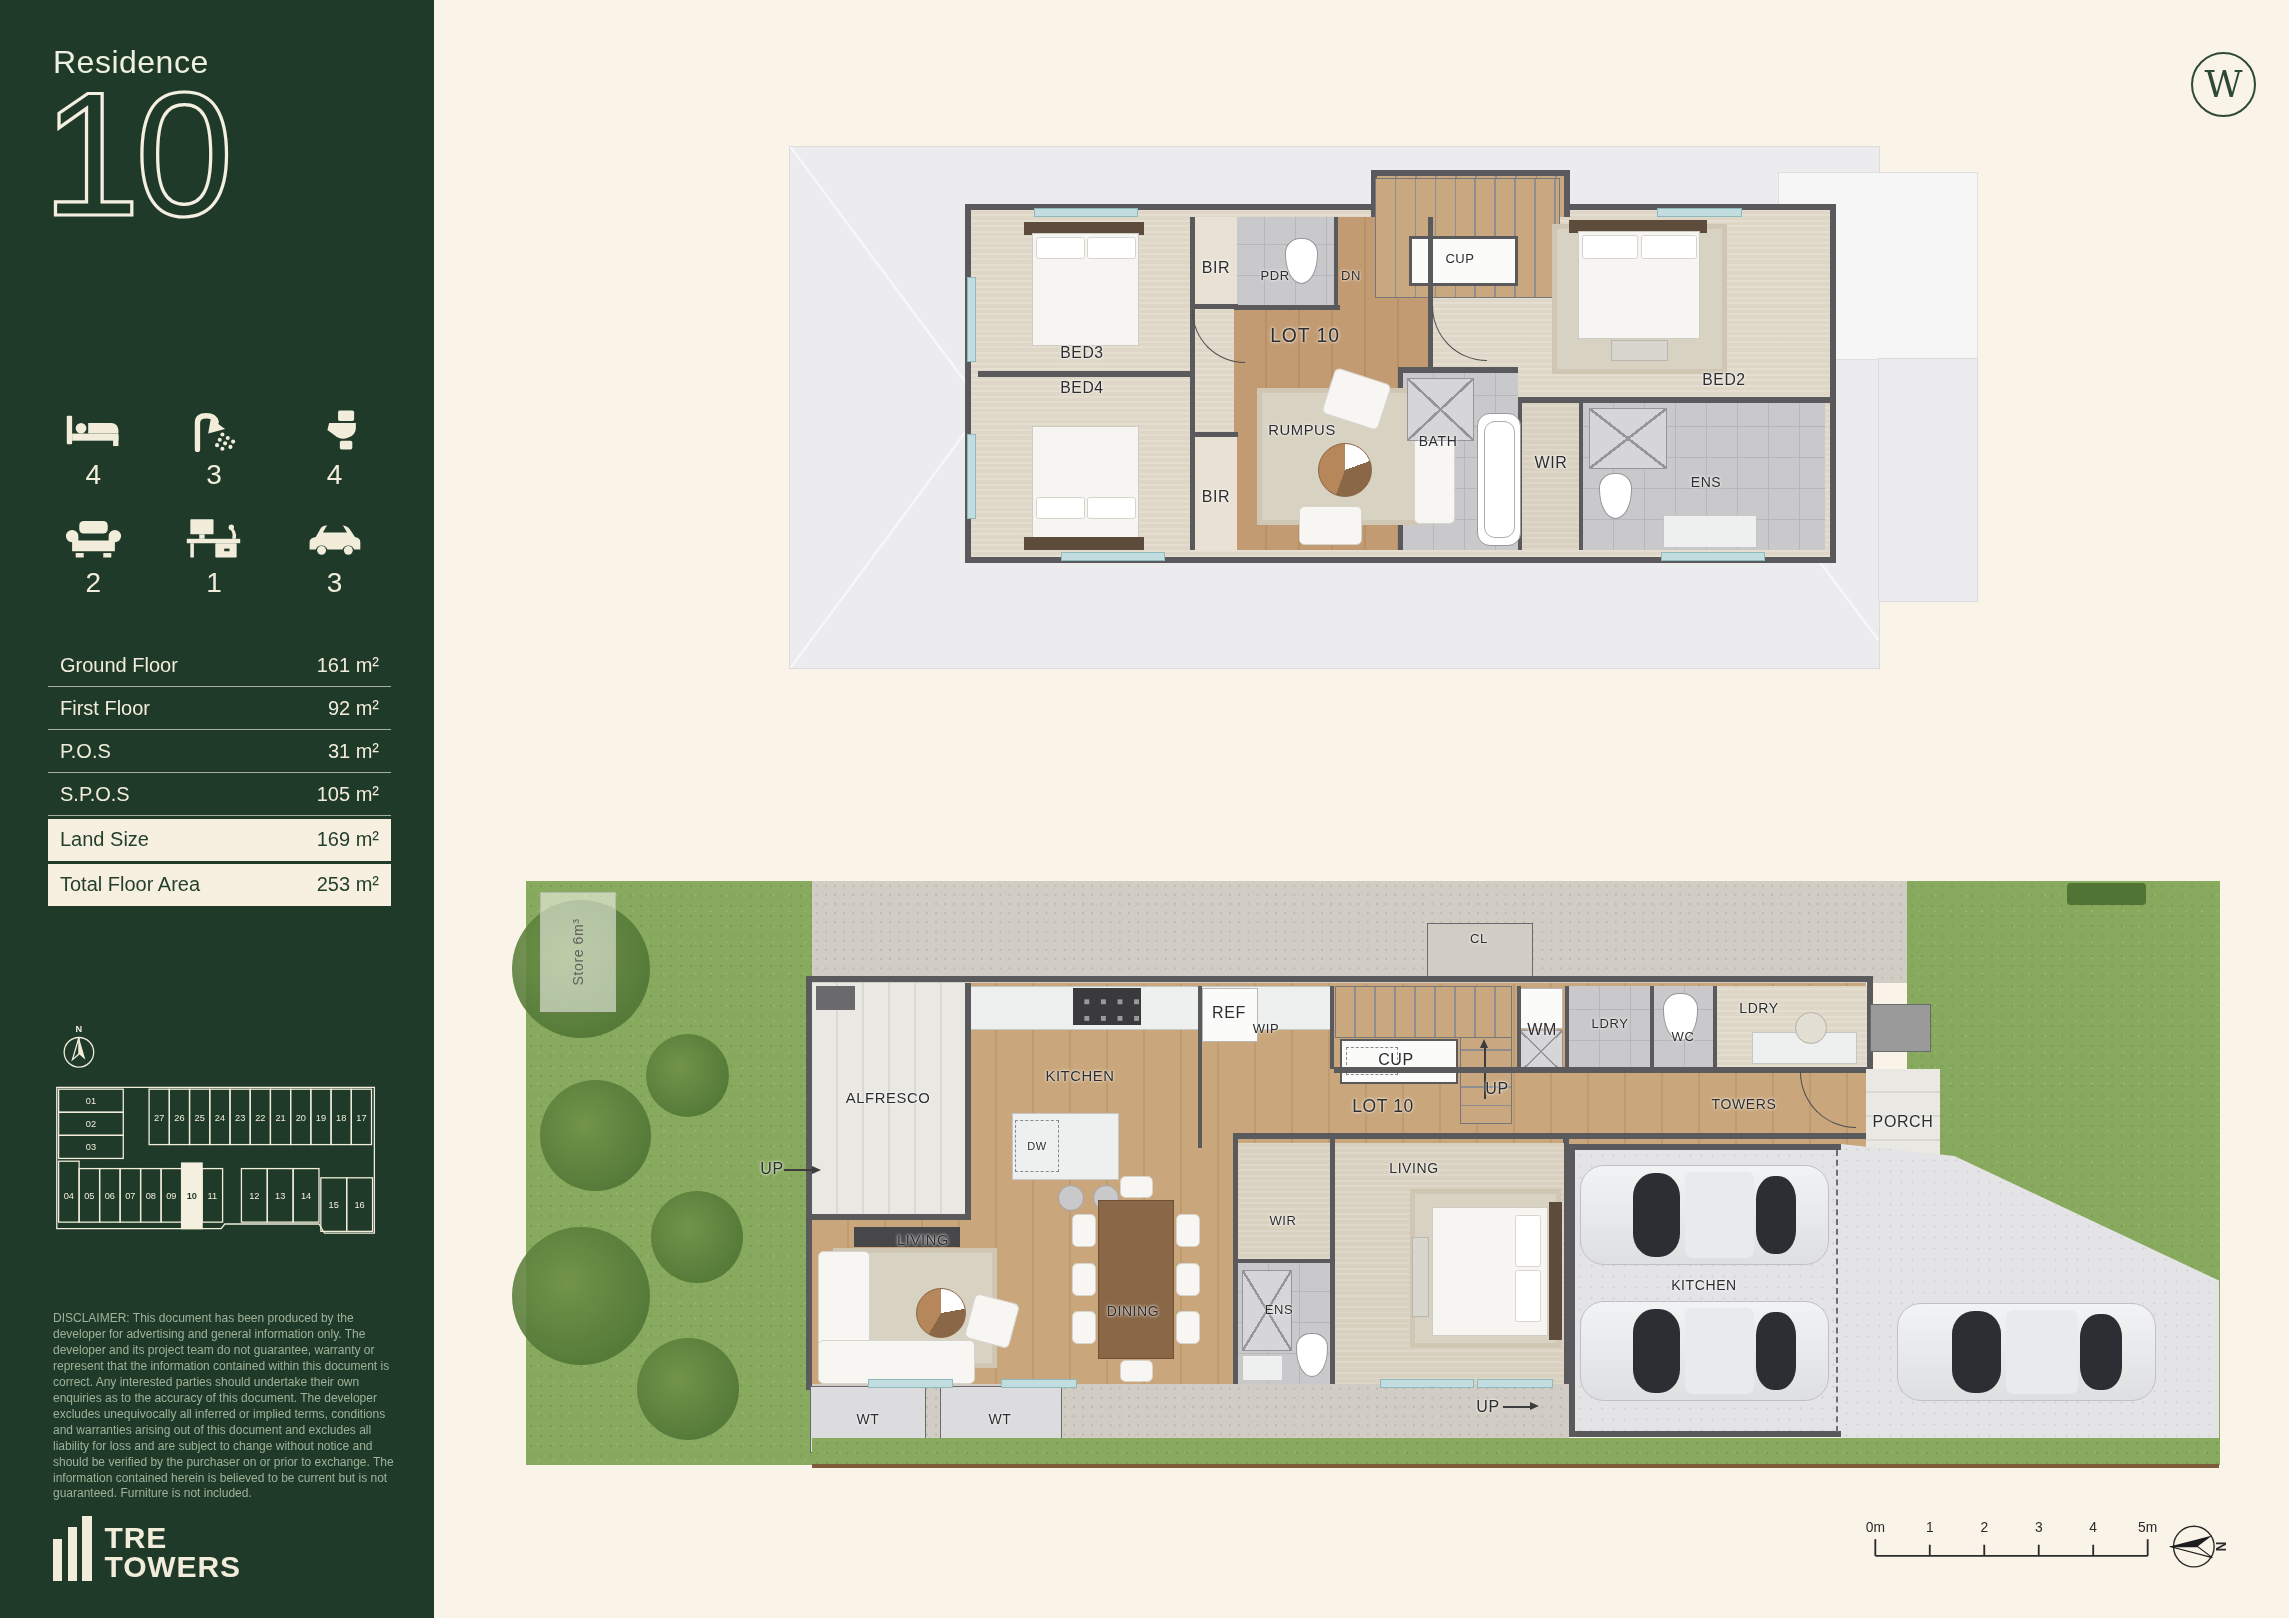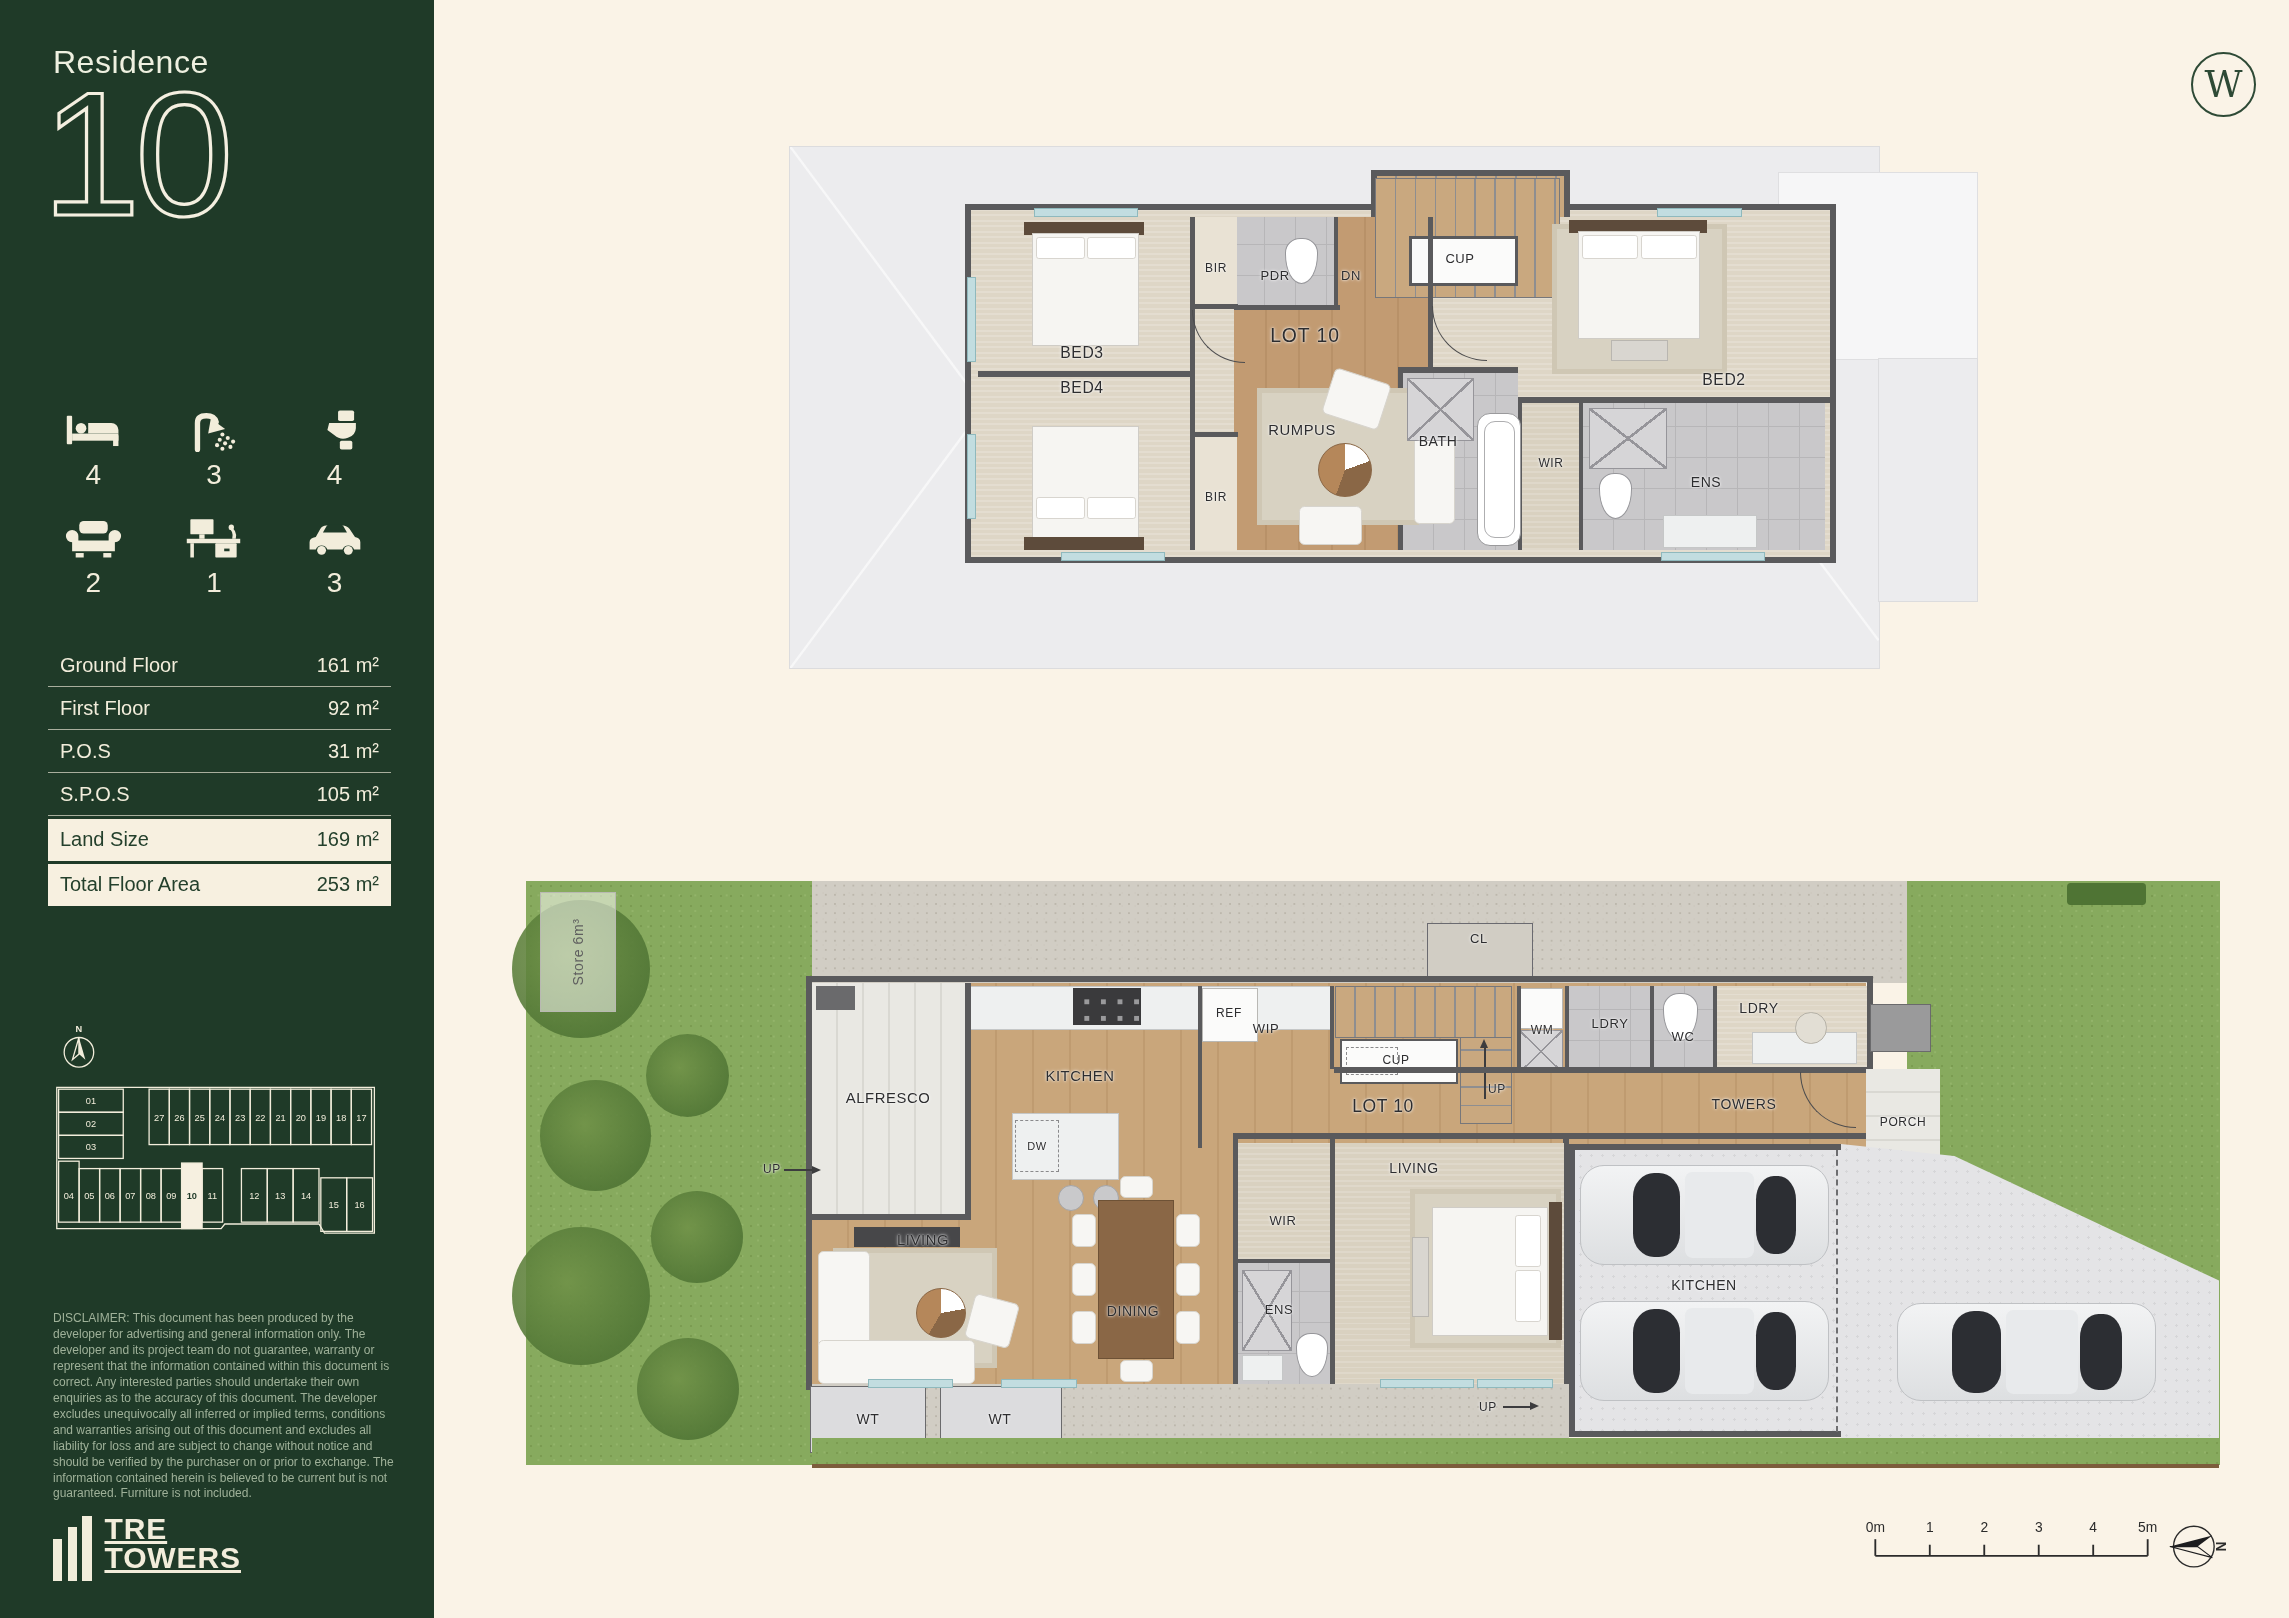--- a/index.html
+++ b/index.html
@@ -16,21 +16,21 @@
   .sic-stroke{fill:none;stroke:#f2eddb;stroke-width:6;stroke-linecap:round;}
   .stat .cnt{margin-top:7.4px;font-size:28px;color:#f2eddb;}
   .areas{position:absolute;left:48px;top:644px;width:343px;font-size:20px;}
   .arow{display:flex;justify-content:space-between;align-items:center;height:42px;padding:0 12px;border-bottom:0.9px solid rgba(242,237,219,.65);}
   .arow.hi{background:#f7f0e0;color:#24402c;border-bottom:none;margin-top:2.8px;}
   .smap{position:absolute;left:42px;top:1017px;}
   .smap text{font-family:"Liberation Sans",sans-serif;font-size:10px;fill:#f2eddb;}
   .smap .dk{fill:#1f3a28;font-weight:bold;}
   .smap .ln{fill:none;stroke:#f2eddb;stroke-width:1.4;}
   .disclaimer{position:absolute;left:53px;top:1299px;width:343px;font-size:12px;line-height:1.33;color:#9fb199;}
-  .brand{position:absolute;left:53px;top:1515px;display:flex;text-decoration:underline;}
+  .brand{position:absolute;left:53px;top:1515px;display:flex;align-items:flex-end;}
   .bars{display:flex;align-items:flex-end;height:66px;}
   .bar{width:9.2px;background:#f2eddb;margin-right:5.5px;}
   .brandtxt{margin-left:7.4px;font-weight:bold;color:#f2eddb;font-size:30px;line-height:.95;letter-spacing:0.9px;}
   
   .wood{background:repeating-linear-gradient(90deg,#c9a67b 0 35px,#bf9b70 35px 37px);}
   .wood2{background:repeating-linear-gradient(90deg,#c29b72 0 31px,#b89168 31px 33px);}
   .carpet{background:#ded6c6;background-image:repeating-linear-gradient(0deg,rgba(255,255,255,.18) 0 1.8px,transparent 1.8px 5.5px);}
   .carpet2{background:#d9d1c0;background-image:repeating-linear-gradient(0deg,rgba(255,255,255,.16) 0 1.8px,transparent 1.8px 5.5px);}
   .tile{background-color:#c9c8ca;background-image:repeating-linear-gradient(0deg,transparent 0 30px,#b7b6b8 30px 31px),repeating-linear-gradient(90deg,transparent 0 30px,#b7b6b8 30px 31px);}
   .paverV{background:repeating-linear-gradient(90deg,#e9e8e3 0 24px,#d9d8d2 24px 26px);}
@@ -51,21 +51,21 @@
   .tub i{position:absolute;left:5.5px;top:7.4px;right:5.5px;bottom:7.4px;border:1.4px solid #aeaeb0;border-radius:11px;}
   .toilet{position:absolute;background:#fff;border:1.4px solid #96969a;border-radius:46% 46% 50% 50%/32% 32% 64% 64%;}
   .counter{position:absolute;background:#eef0f0;border:1.4px solid #c5c7c7;}
   .sofa{position:absolute;background:#f7f6f3;border:1.4px solid #d7d4cd;border-radius:5.5px;}
   .car{position:absolute;background:linear-gradient(#f2f3f4,#dddfe1);border:1.8px solid #bfc1c4;border-radius:24px;}
   .car .w1{position:absolute;left:21%;top:7%;width:19%;height:86%;background:#2c2e33;border-radius:45%/28%;}
   .car .w2{position:absolute;right:13%;top:10%;width:16%;height:80%;background:#2c2e33;border-radius:45%/30%;}
   .car .rf{position:absolute;left:42%;top:6%;width:28%;height:88%;background:#e8eaec;border-radius:7.4px;}
   .tree{position:absolute;border-radius:50%;background:radial-gradient(circle at 40% 40%,#6f9147,#4f7434 72%);opacity:.88;}
   .lbl{position:absolute;transform:translate(-50%,-50%);color:#2d2d2f;letter-spacing:0.6px;white-space:nowrap;text-shadow:0 0 3.7px rgba(255,255,255,.9),0 0 1.8px rgba(255,255,255,.85);}
-  .s12{font-size:11px}.s13{font-size:12px}.s14{font-size:13px}.s15{font-size:14px}.s16{font-size:14.8px}.s17{font-size:15.7px}.s19{font-size:17.5px}.s21{font-size:19.4px;letter-spacing:0.9px}
+  .s12{font-size:11px}.s13{font-size:16px}.s14{font-size:13px}.s15{font-size:14px}.s16{font-size:14.8px}.s17{font-size:15.7px}.s19{font-size:17.5px}.s21{font-size:19.4px;letter-spacing:0.9px}
   .arc{position:absolute;border-left:1.5px solid #4c4c4e;border-bottom:1.5px solid #4c4c4e;border-radius:0 0 0 100%;}
   .tri-up{position:absolute;width:0;height:0;border-left:4.6px solid transparent;border-right:4.6px solid transparent;border-bottom:9.2px solid #3c3c3e;}
   .tri-right{position:absolute;width:0;height:0;border-top:4.6px solid transparent;border-bottom:4.6px solid transparent;border-left:9.2px solid #3c3c3e;}
   .thinline{position:absolute;background:#3c3c3e;}
   .win{position:absolute;background:#c2dde0;border:0.9px solid #8fb9bd;}
   .dashbox{position:absolute;border:1.8px dashed #8a8a8c;}
   .monogram{position:absolute;left:2191px;top:52px;width:61px;height:61px;border:2.8px solid #2e4a36;border-radius:50%;display:flex;align-items:center;justify-content:center;font-family:"DejaVu Serif",serif;font-size:37px;color:#2e4a36;}
   .scalebar text{font-family:"Liberation Sans",sans-serif;font-size:15px;fill:#2b2b2b;}
 </style>
 </head>

